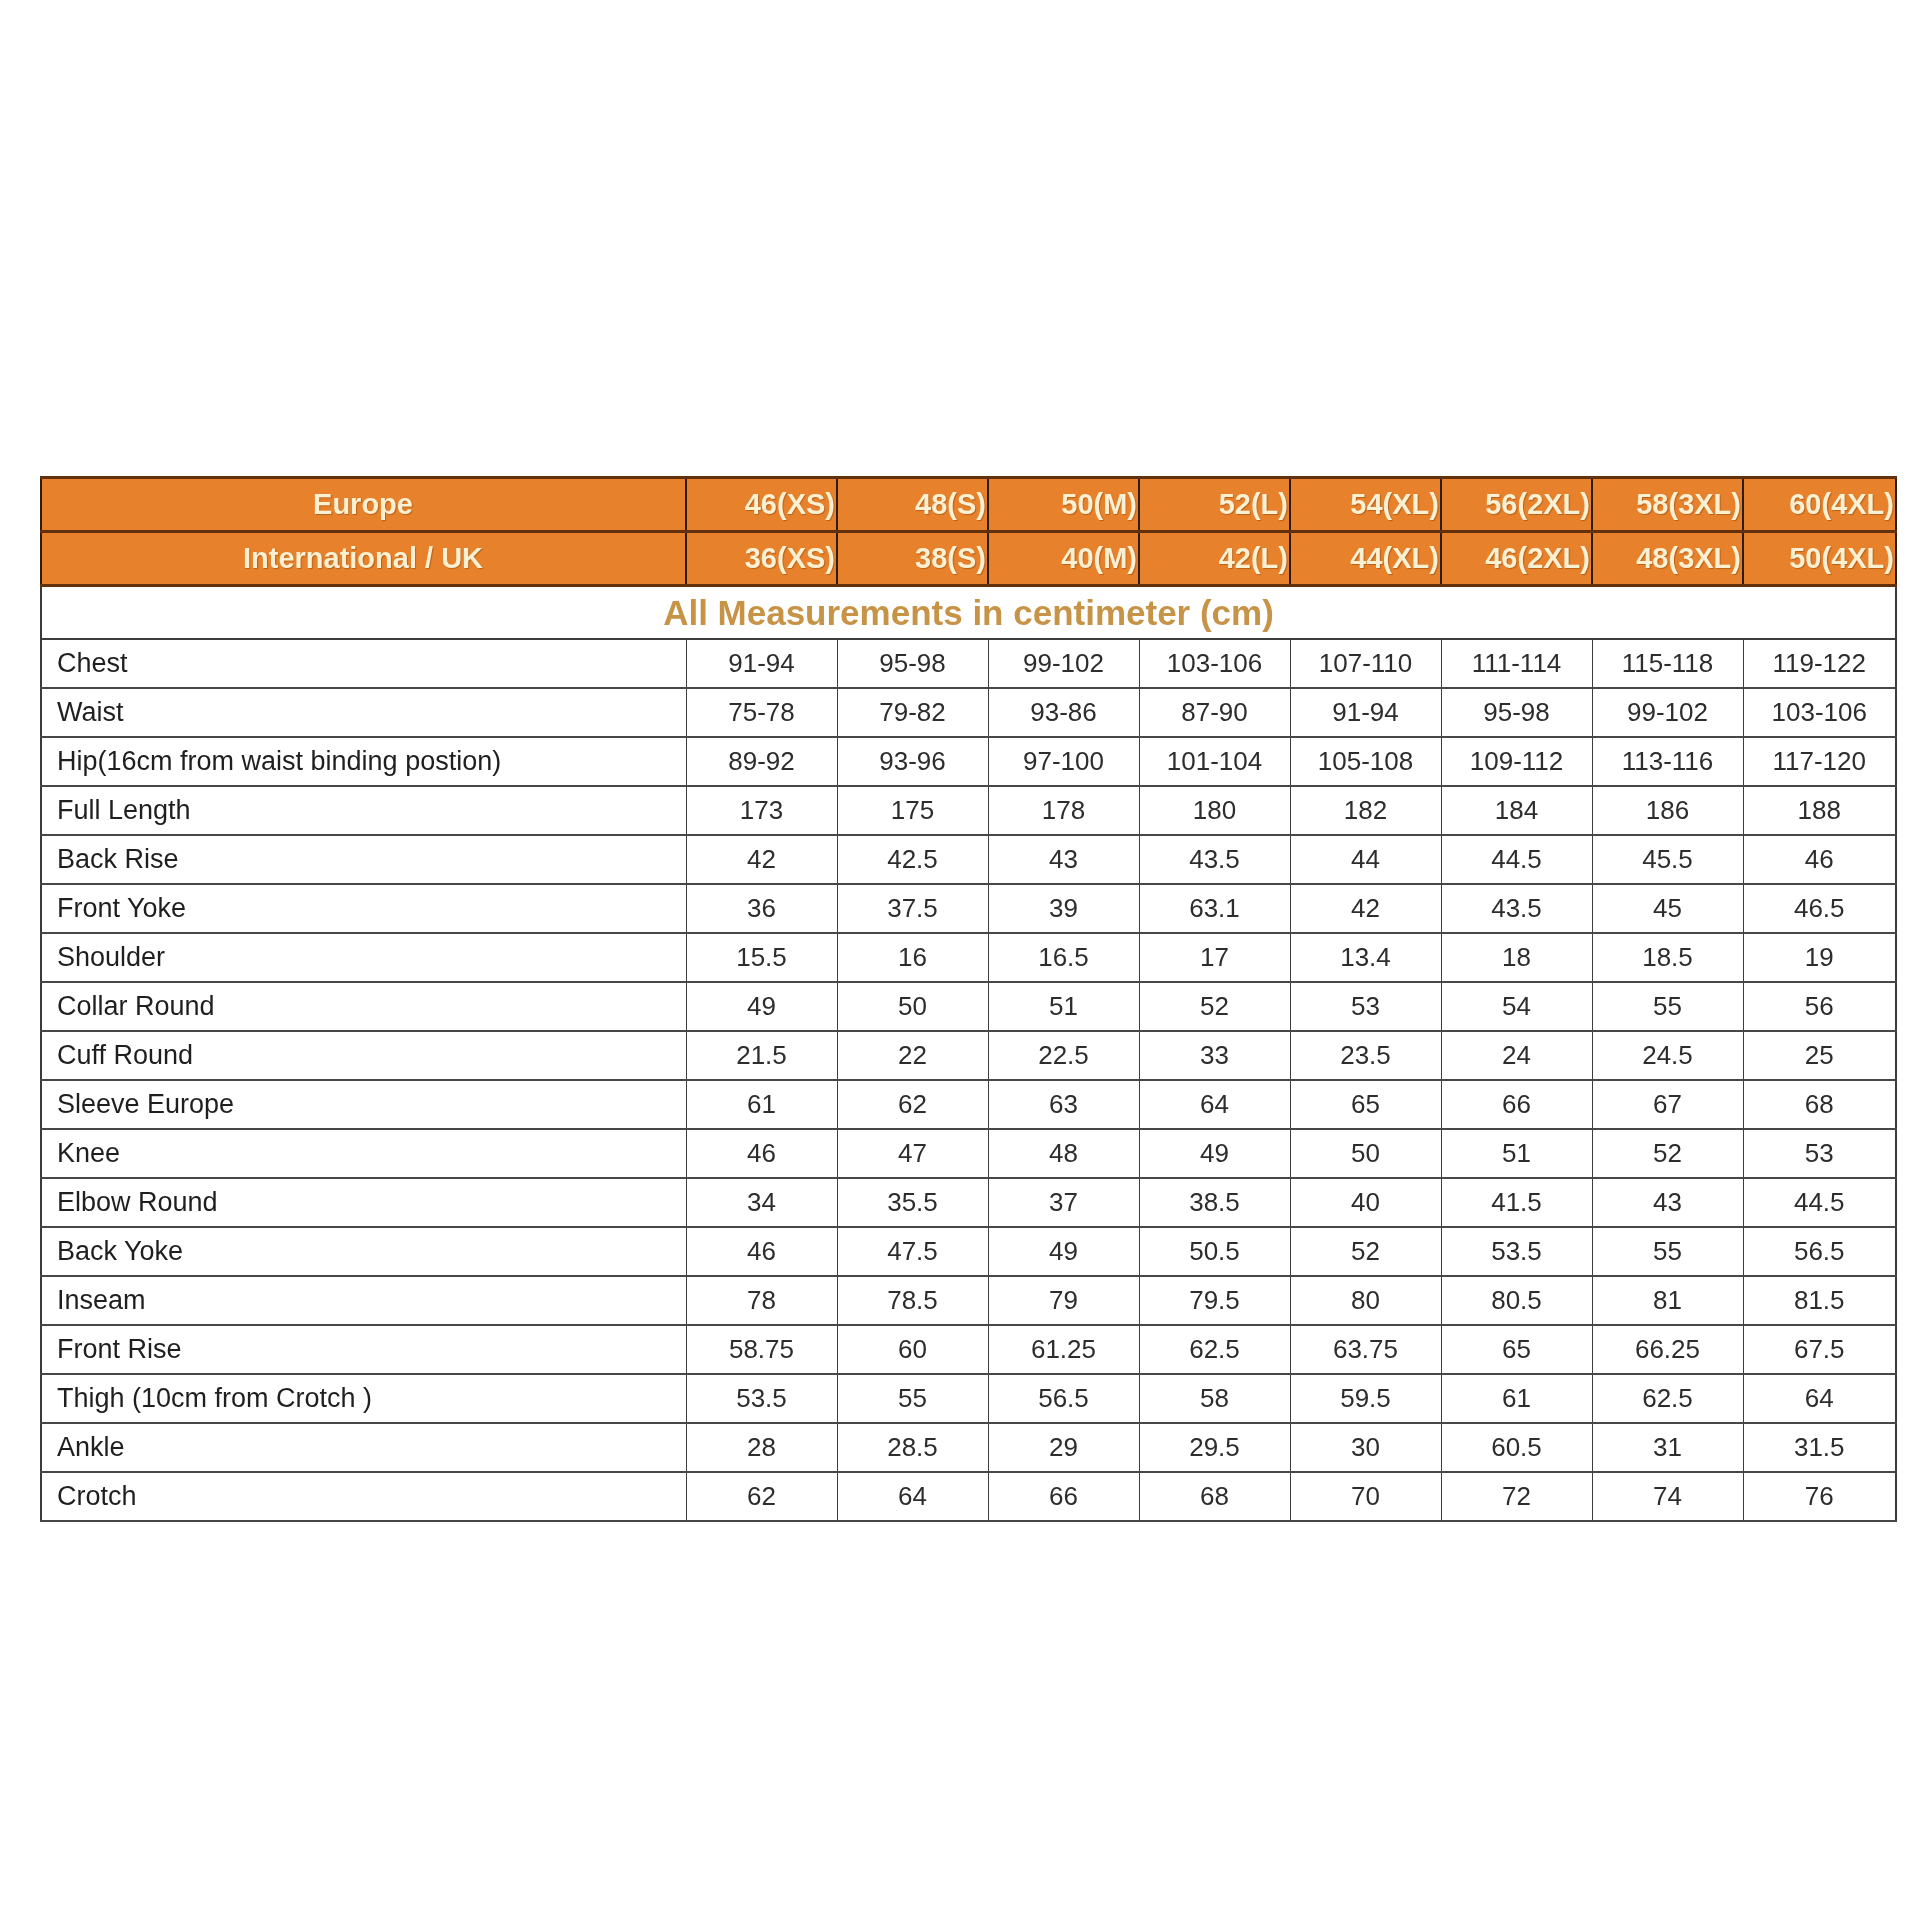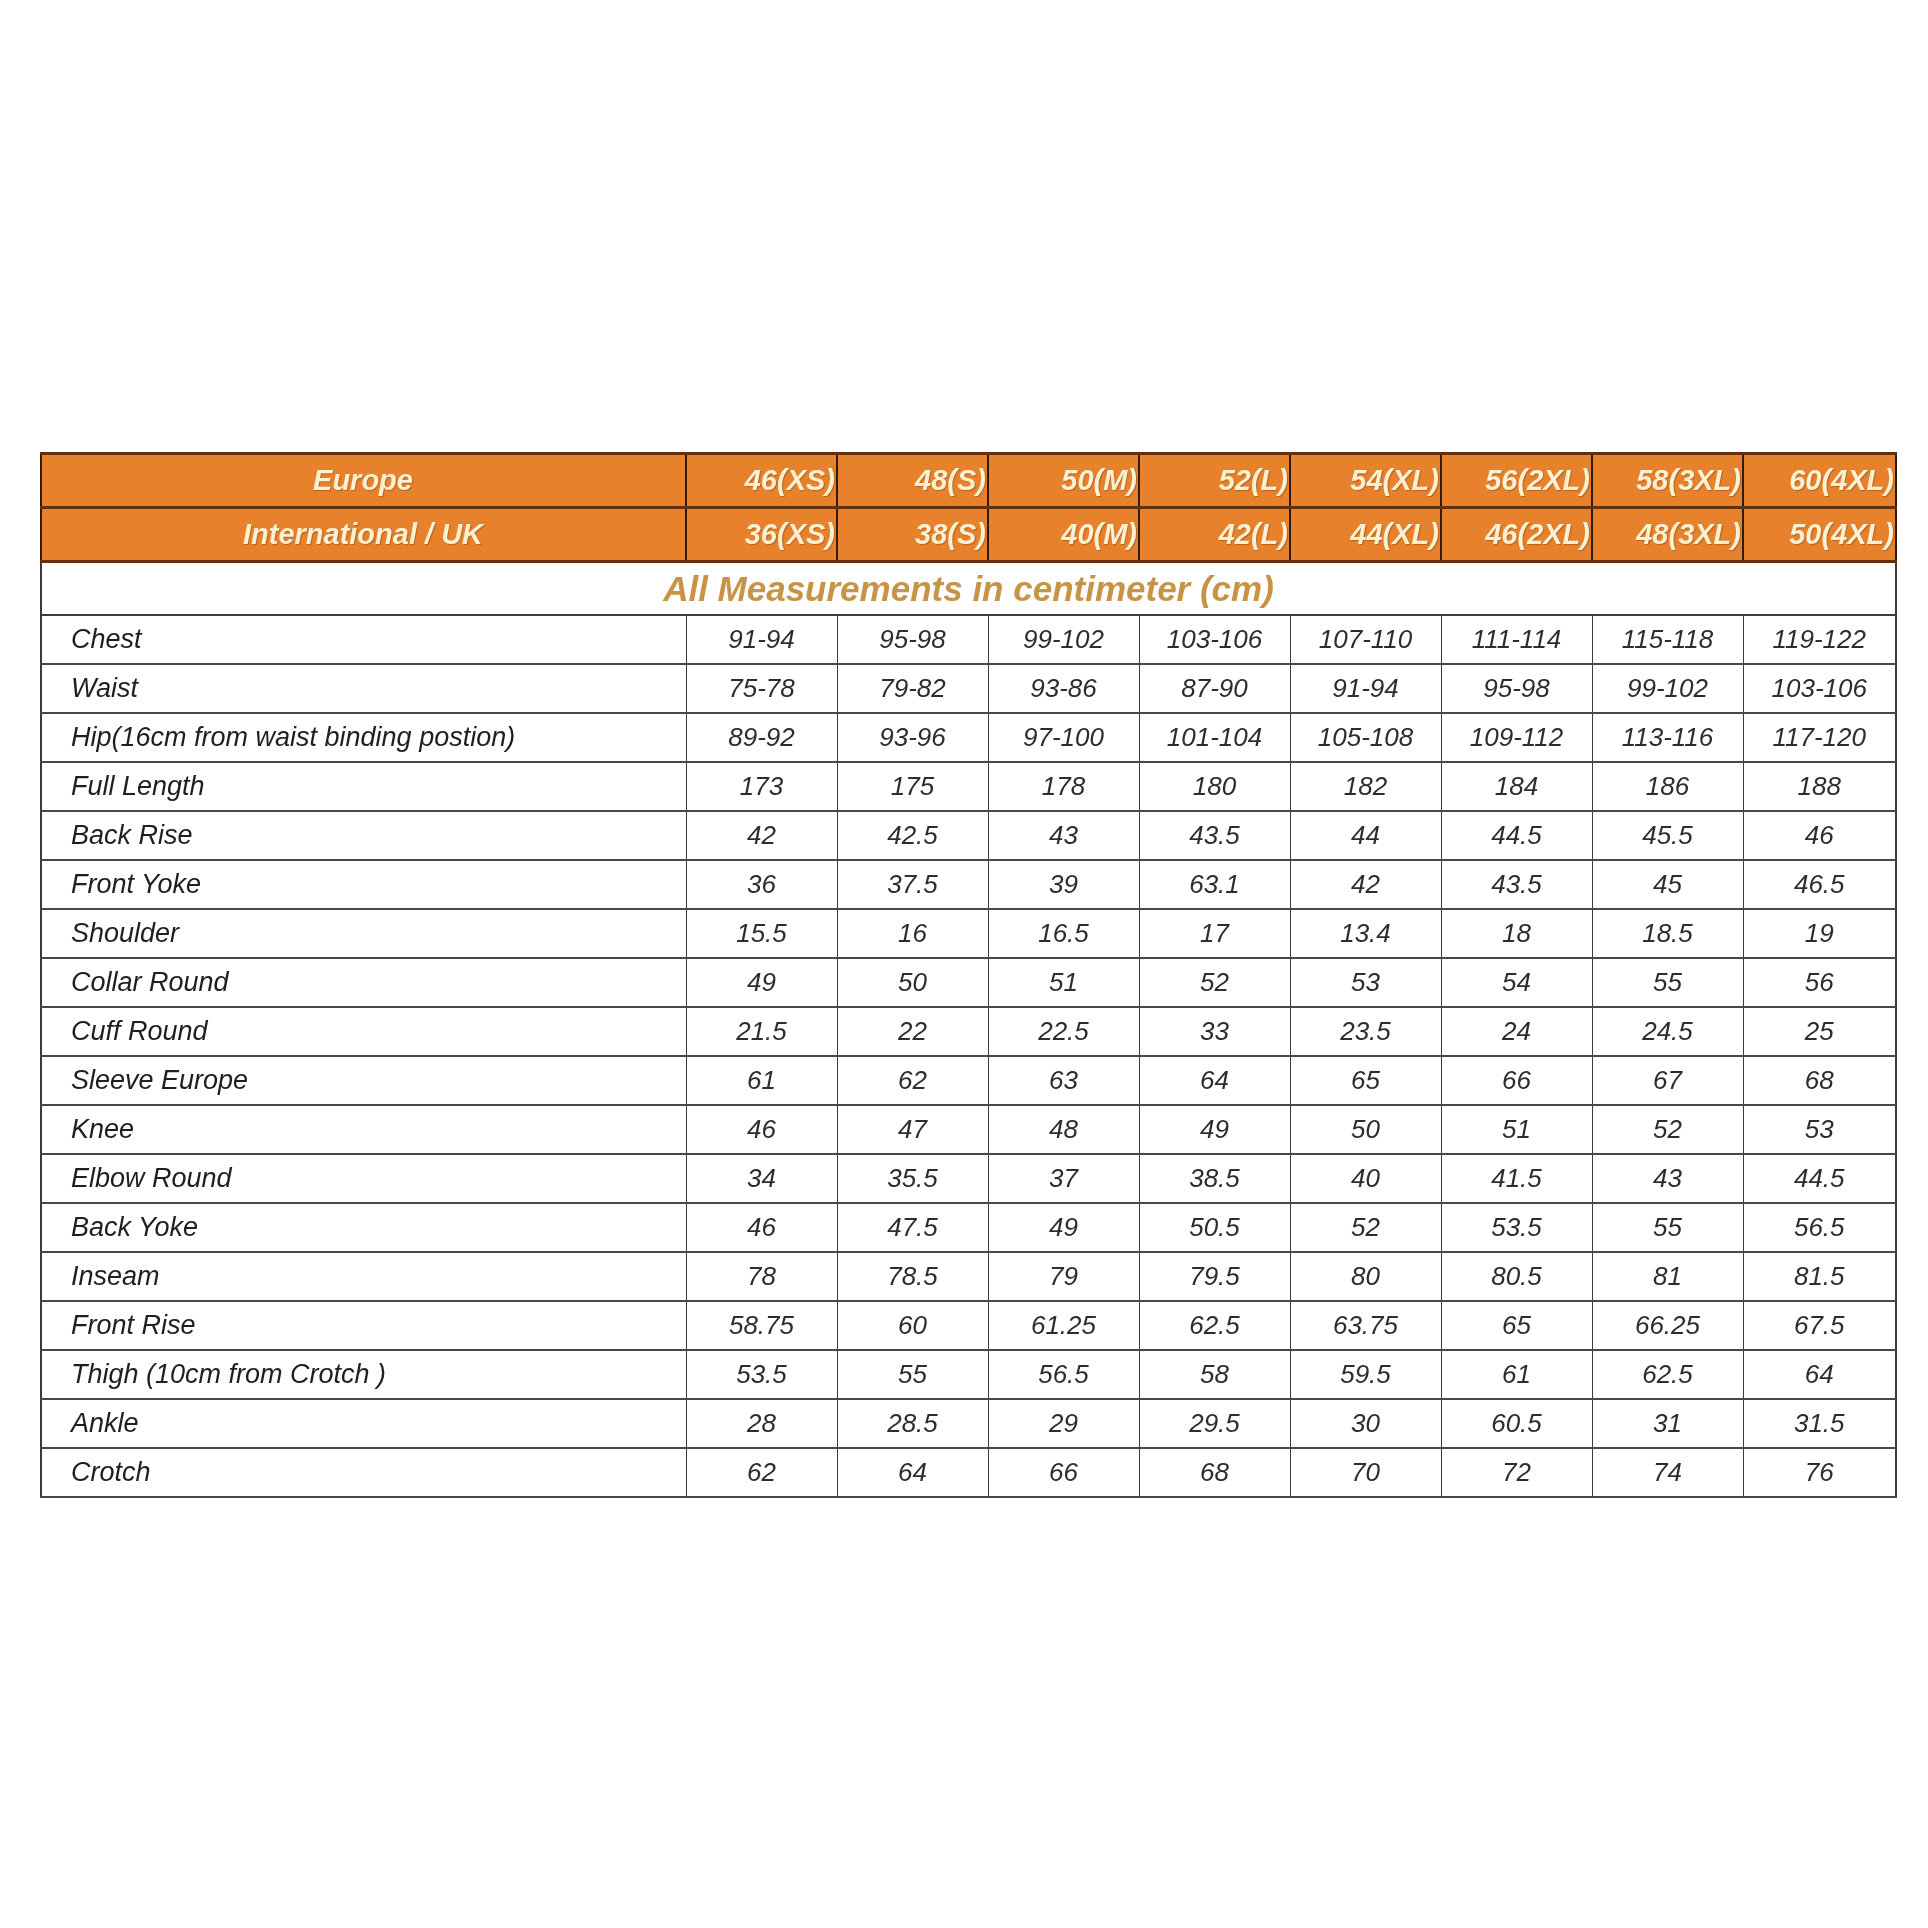--- a/index.html
+++ b/index.html
@@ -11,26 +11,25 @@
   .canvas {
     position: relative;
     width: 1928px;
     height: 1928px;
     background: #ffffff;
     overflow: hidden;
   }
   table.size-chart {
     position: absolute;
     left: 40px;
-    top: 452px;
+    top: 476px;
     width: 1853px;
     border-collapse: collapse;
     table-layout: fixed;
     border: 2.8px solid #3a3a3a;
-    font-style: italic;
   }
   table.size-chart td {
     border: 1.9px solid #3c3c3c;
     overflow: hidden;
     white-space: nowrap;
   }
   
   tr.header-row td {
     height: 49px;
     background: #e8812b;
@@ -63,21 +62,21 @@
     height: 45px;
     background: #ffffff;
     color: #2d2d2d;
     font-size: 26px;
     text-align: center;
     border-top: 2.8px solid #474747;
     border-bottom: 2.8px solid #474747;
   }
   tr.data-row td.label-cell {
     text-align: left;
-    padding-left: 29px;
+    padding-left: 15px;
     color: #1f1f1f;
     font-size: 27px;
   }
 </style>
 </head>
 <body>
 
 <div class="canvas">
   <table class="size-chart">
     <colgroup>

